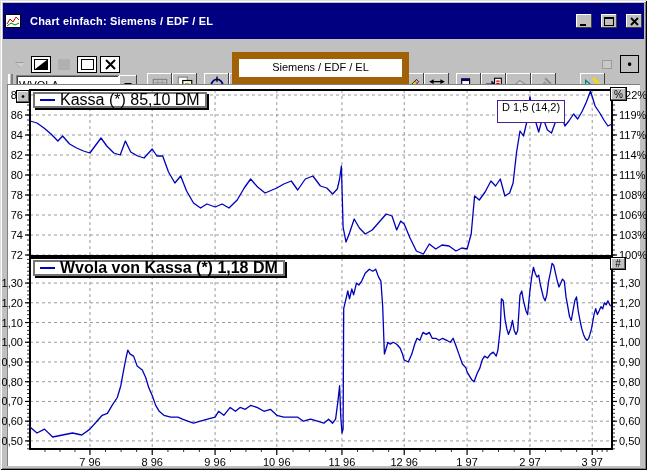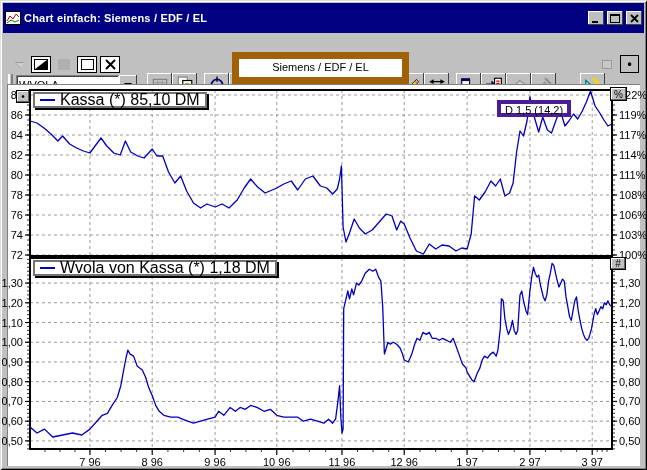--- a/index.html
+++ b/index.html
@@ -5,22 +5,22 @@
   html,body{margin:0;padding:0;background:#555;}
   *{box-sizing:border-box;}
   .window{
     position:relative;width:647px;height:470px;background:#c0c0c0;
     font-family:"Liberation Sans",sans-serif;font-size:11px;color:#000;
     box-shadow:inset 1px 1px 0 #dfdfdf, inset -1px -1px 0 #000,
                inset 2px 2px 0 #fff, inset -2px -2px 0 #808080;
     overflow:hidden;
   }
   
-  .titlebar{position:absolute;left:3px;top:3px;right:3px;height:30px;background:#000080;
-    display:flex;align-items:center;padding:0 2px;gap:3px;}
+  .titlebar{position:absolute;left:3px;top:3px;right:3px;height:36px;background:#000080;
+    display:flex;align-items:center;padding:0 2px;gap:9px;}
   .titlebar .title{flex:1;color:#fff;font-weight:bold;font-size:11px;letter-spacing:.2px;
     white-space:nowrap;overflow:hidden;}
   .appicon{width:16px;height:14px;display:block;}
   .wbtn{width:16px;height:14px;background:#c0c0c0;border:none;padding:0;
     box-shadow:inset -1px -1px 0 #404040, inset 1px 1px 0 #fff;
     display:flex;align-items:center;justify-content:center;}
   .wbtn svg{display:block;}
   
   .toolbar{position:absolute;left:3px;top:22px;right:3px;height:30px;
     display:flex;align-items:center;padding-left:5px;margin-top:48px;}
@@ -48,22 +48,22 @@
   .infobox{position:absolute;left:232px;top:52px;width:177px;height:32px;background:#fff;
     border:7px solid #a16207;text-align:center;font-size:11px;line-height:15px;padding-top:1px;z-index:6;}
   
   .chartbg{position:absolute;left:7px;top:84px;width:633px;height:382px;background:#fff;
     box-shadow:inset 1px 1px 0 #808080;z-index:1;}
   #plot{position:absolute;left:0;top:0;width:647px;height:470px;z-index:2;pointer-events:none;}
   #plot text{font:11px "Liberation Sans",sans-serif;}
   .legend{position:absolute;background:#fff;border:2px solid #737373;box-shadow:2px 2px 0 #000;
     height:16px;font-size:16px;display:flex;align-items:center;gap:5px;padding:0 5px;z-index:5;}
   .legend .sample{width:15px;height:0;border-top:2px solid #0000bb;}
-  .annot{position:absolute;left:497px;top:100px;background:#fff;border:4px solid #4c1d95;
-    font-size:11px;height:17px;line-height:13px;padding:0 4px;z-index:5;}
+  .annot{position:absolute;left:497px;top:100px;background:#fff;border:1px solid #4c1d95;
+    font-size:11px;height:23px;line-height:13px;padding:0 4px;z-index:5;}
   .cornbtn{position:absolute;background:#c0c0c0;border:1px solid #000;
     box-shadow:inset -1px -1px 0 #606060, inset 1px 1px 0 #fff;
     font-size:10px;line-height:11px;text-align:center;padding:0;z-index:5;
     font-family:"Liberation Sans",sans-serif;}
 </style>
 </head>
 <body>
 
 <div class="window">
 
@@ -589,21 +589,21 @@
       <text x="529.9380000000001" y="466" text-anchor="middle" fill="#000">2 97</text>
       <line x1="592.212" x2="592.212" y1="449" y2="455" stroke="#000" stroke-width="1.2"></line>
       <text x="592.212" y="466" text-anchor="middle" fill="#000">3 97</text>
       <polyline points="30.0,427.1 37.0,433.0 44.5,429.1 52.7,437.0 62.6,435.0 72.5,433.0 81.8,435.0 89.9,429.1 96.9,421.2 102.2,415.3 107.4,413.3 112.1,405.4 117.3,397.5 120.8,385.7 123.7,369.9 126.0,358.0 127.8,350.1 130.1,354.1 133.6,356.1 137.1,365.9 142.3,369.9 145.8,377.8 148.7,387.6 152.2,395.5 155.7,405.4 159.2,411.3 163.9,415.3 170.8,417.2 177.8,417.2 182.5,419.2 187.7,421.2 193.5,423.2 200.5,421.2 207.5,419.2 215.1,417.2 218.6,411.3 223.8,415.3 230.2,407.4 235.4,411.3 240.1,407.4 245.3,409.3 250.6,405.4 257.0,407.4 264.0,411.3 270.4,409.3 276.8,415.3 283.8,417.2 290.7,417.2 297.7,417.2 303.5,421.2 310.5,419.2 317.5,421.2 323.9,423.2 328.6,419.2 332.6,423.2 335.6,419.2 337.9,401.4 339.6,385.7 340.8,417.2 342.0,433.0 343.1,429.1 343.7,308.7 346.0,298.8 347.8,291.0 349.5,298.8 351.8,289.0 353.6,294.9 356.5,283.1 358.8,285.0 361.7,281.1 365.2,273.2 369.3,269.2 372.8,271.2 375.7,269.2 378.6,277.1 380.9,281.1 382.7,306.7 384.4,354.1 386.2,348.2 387.9,342.3 390.3,344.2 393.2,342.3 396.7,344.2 400.2,348.2 402.5,354.1 404.2,360.0 408.3,362.0 411.8,354.1 414.7,344.2 417.0,338.3 419.9,340.3 422.9,332.4 426.3,334.4 429.3,332.4 432.2,338.3 435.7,338.3 439.1,340.3 442.6,338.3 446.7,340.3 450.2,342.3 453.1,338.3 455.4,344.2 458.9,354.1 462.4,364.0 465.9,367.9 467.1,371.9 469.4,375.8 471.7,379.7 474.1,381.7 477.0,373.8 479.9,367.9 482.2,360.0 484.5,356.1 487.5,358.0 490.4,354.1 493.3,352.1 496.2,356.1 497.9,350.1 500.3,328.4 501.4,298.8 503.2,300.8 504.9,318.6 506.7,328.4 508.4,334.4 510.7,328.4 512.5,320.5 514.2,330.4 516.0,334.4 517.7,330.4 520.0,294.9 521.8,291.0 523.5,300.8 525.9,310.7 527.6,314.6 529.9,291.0 531.7,277.1 533.4,267.3 535.2,273.2 536.9,277.1 538.7,275.2 540.4,285.0 543.3,296.9 545.1,300.8 546.8,294.9 548.6,281.1 550.3,273.2 552.1,263.3 553.8,265.3 555.5,273.2 557.3,281.1 559.0,287.0 560.8,283.1 562.5,279.1 564.3,281.1 566.0,296.9 567.8,306.7 569.5,316.6 571.3,320.5 573.0,310.7 574.8,300.8 576.5,296.9 578.2,310.7 580.0,320.5 581.7,328.4 583.5,334.4 585.2,338.3 587.0,340.3 588.7,338.3 589.9,334.4 591.6,328.4 594.0,314.6 595.7,308.7 597.4,314.6 599.2,310.7 600.9,306.7 602.7,308.7 604.4,302.8 606.2,304.8 607.9,300.8 609.7,304.8 612.0,306.7" fill="none" stroke="#0000bb" stroke-width="1.3" stroke-linejoin="round"></polyline>
     </svg>
 
   <div class="legend" style="left:33px;top:92px;">
     <span class="sample"></span>
     <span>Kassa (*) 85,10 DM</span>
   </div>
-  <div class="legend" style="left:33px;top:260px;">
+  <div class="legend" style="left:33px;top:260px;font-weight:bold;">
     <span class="sample"></span>
     <span>Wvola von Kassa (*) 1,18 DM</span>
   </div>
   <div class="annot">D 1,5 (14,2)</div>
 
   <button class="cornbtn" style="left:16px;top:90px;width:14px;height:13px;"><span>•</span></button>
   <button class="cornbtn" style="left:610px;top:87px;width:17px;height:14px;"><span>%</span></button>
   <button class="cornbtn" style="left:610px;top:257px;width:16px;height:13px;"><span>#</span></button>
 
 </div>

